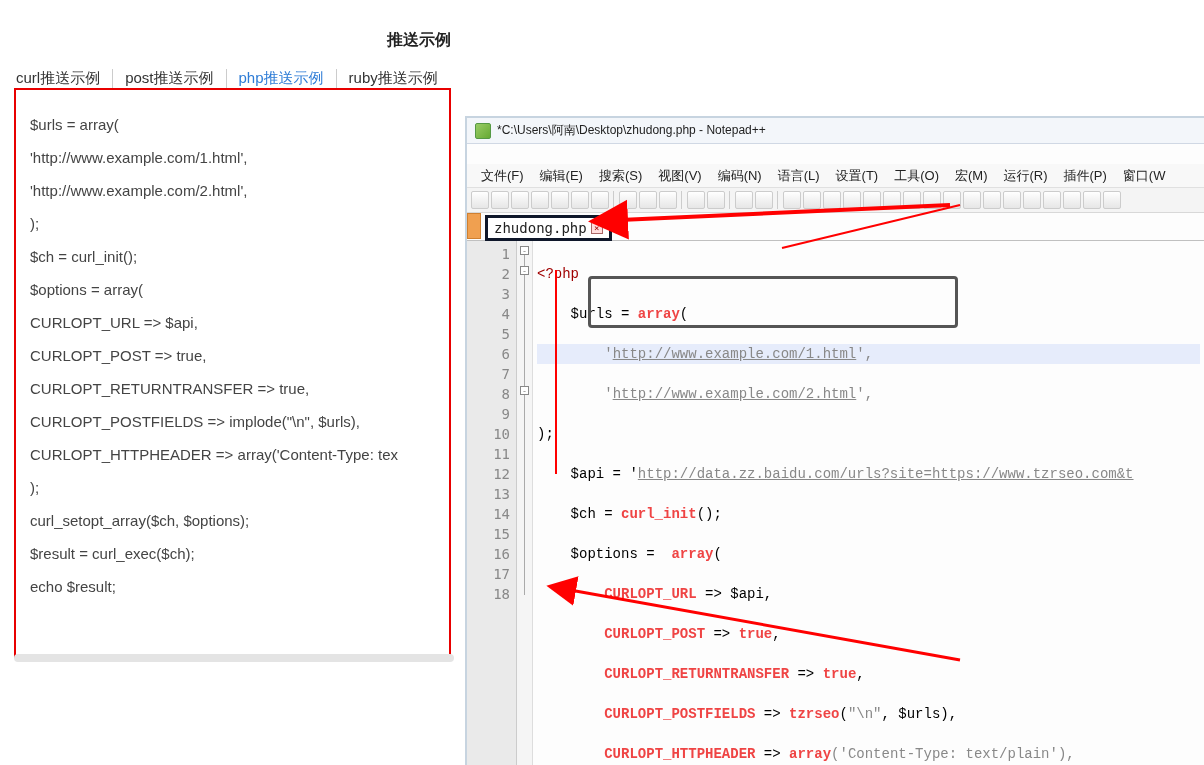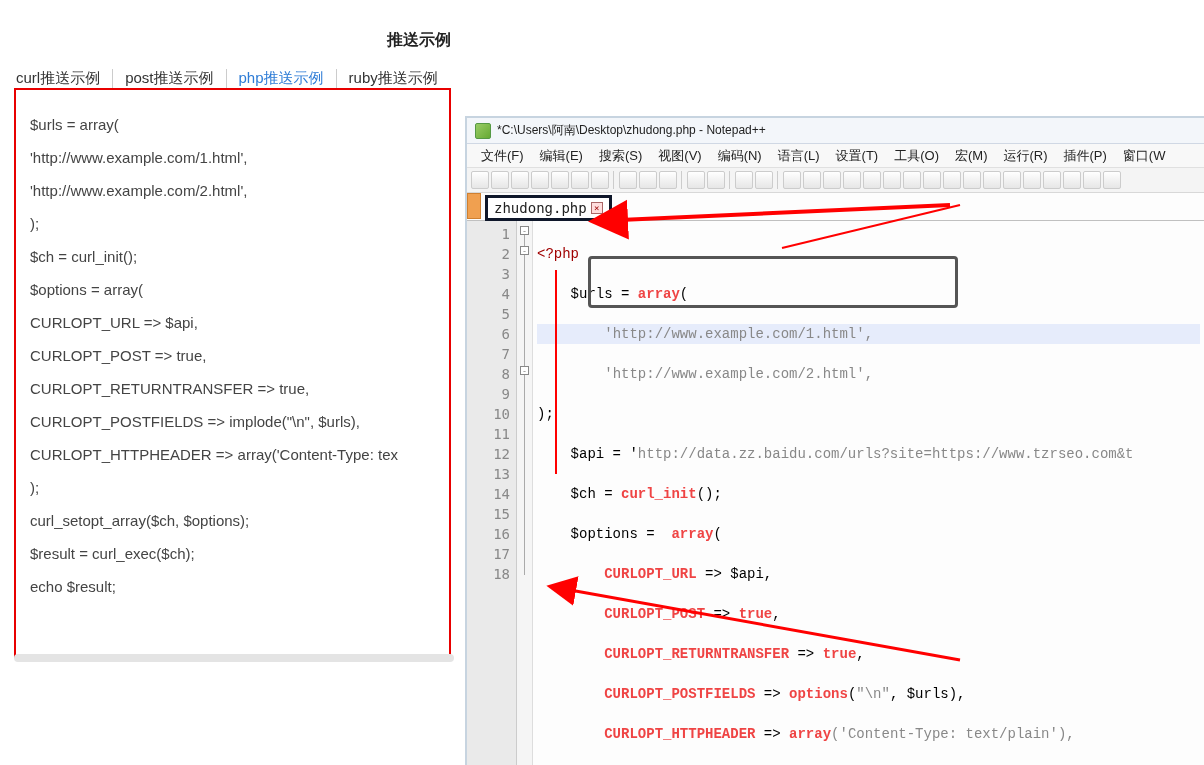--- a/index.html
+++ b/index.html
@@ -10,39 +10,39 @@
   .tab { font-size: 15px; color: #333; padding: 0 12px; border-right: 1px solid #ccc; cursor: pointer; }
   .tab:last-child { border-right: none; }
   .tab:first-child { padding-left: 0; }
   .tab.active { color: #2e7cd6; }
   .code-box { border: 2px solid #e80000; padding: 18px 14px; font-family: Arial, sans-serif; font-size: 15px; color: #444; line-height: 2.2; min-height: 570px; }
   .scrollbar { position: absolute; left: 14px; bottom: 6px; width: 440px; height: 8px; background: #e4e4e4; border-radius: 4px; }
 
   .npp-window { position: absolute; left: 465px; top: 116px; right: 0; bottom: 0; border-top: 2px solid #c7d4e0; border-left: 2px solid #c7d4e0; background: #fdfdfd; }
   .npp-titlebar { display: flex; align-items: center; gap: 6px; padding: 4px 8px; background: #f3f6fa; border-bottom: 1px solid #d0d8e4; font-size: 12px; color: #222; }
   .npp-icon { width: 16px; height: 16px; background: linear-gradient(135deg,#9c6,#6a3); border: 1px solid #594; border-radius: 2px; }
-  .npp-menubar { display: flex; padding: 2px 6px; background: #f8f8f8; border-bottom: 1px solid #e0e0e0; font-size: 13px; color: #222; height:24px;align-items:center;}
+  .npp-menubar { display: flex; padding: 2px 6px; background: #f8f8f8; border-bottom: 1px solid #e0e0e0; font-size: 13px; color: #222; height:24px;align-items:center;margin-top:20px;}
   .menu-item { padding: 1px 8px; cursor: pointer; white-space:nowrap;}
   .npp-toolbar { display: flex; padding: 3px 4px; background: #f4f4f4; border-bottom: 1px solid #d8d8d8; gap: 2px; flex-wrap:nowrap; overflow:hidden;}
   .tb-btn { width: 18px; height: 18px; border: 1px solid #ccc; border-radius: 2px; background: linear-gradient(#fff,#e6e6e6); cursor:pointer; flex-shrink:0;}
   .tb-sep { width:2px; background:transparent; border-left:1px solid #ccc; margin:0 2px; height:18px;}
   .tab-row { position: relative; height: 28px; border-bottom: 1px solid #c0c0c0;}
   .file-tab { position: absolute; left: 18px; top: 2px; border: 3px solid #0f172a; background: #fff; padding: 2px 6px; font-size: 14px; font-family: "SimSun", monospace; color: #222; display: flex; align-items: center; gap: 4px; }
   .close-x { width: 12px; height:12px; border:1px solid #a66; background:#fdd; color:#900;font-size:9px;line-height:10px;text-align:center;}
   .left-strip { position:absolute; left:0; top:0; width:14px; height:26px; background:#f0a050; border:1px solid #d08030;}
   .editor { display: flex; height: calc(100% - 80px); }
   .gutter { width: 50px; background: #eaeaea; border-right: 1px solid #ccc; text-align: right; padding: 3px 6px 0 0; font-family: "Consolas", monospace; font-size: 14px; color: #888; line-height: 20px; }
   .fold-col { width: 16px; background: #f5f5f5; border-right: 1px solid #ddd; position: relative; }
   .fold-mark { position:absolute; left:3px; width:9px; height:9px; border:1px solid #888; background:#fff; font-size:9px; line-height:8px; text-align:center; color:#888;}
   .fold-line { position:absolute; left:7px; width:1px; background:#aaa; }
   .code-area { flex: 1; font-family: "Consolas","Courier New",monospace; font-size: 14px; line-height: 20px; padding: 3px 4px 0 4px; white-space: pre; color: #000; position: relative; }
   .s-tag { color:#a00000; }
   .s-key { color:#ef4444; font-weight: bold; }
   .s-str { color:#888888; }
-  .s-link { color:#888888; }
+  .s-link { color:#888888; text-decoration: underline; }
   .s-var { color:#000; }
   .hl-line { background:#e6ecfb; }
   .url-frame { position:absolute; border:3px solid #555; border-radius:4px; pointer-events:none; }
   svg.arrow { position:absolute; pointer-events:none; overflow:visible;}
 </style>
 </head>
 <body>
 
 <div class="left-panel">
   <div class="title">推送示例</div>
@@ -167,21 +167,21 @@
 <div>    <span class="s-var">$urls</span><span> = </span><span class="s-key">array</span><span>(</span></div>
 <div class="hl-line"><span class="s-str">        '</span><span class="s-link">http://www.example.com/1.html</span><span class="s-str">',</span></div>
 <div><span class="s-str">        '</span><span class="s-link">http://www.example.com/2.html</span><span class="s-str">',</span></div>
 <div><span>);</span></div>
 <div><span class="s-var">    $api = '</span><span class="s-link">http://data.zz.baidu.com/urls?site=https://www.tzrseo.com&amp;t</span><span class="s-str"></span></div>
 <div><span class="s-var">    $ch = </span><span class="s-key">curl_init</span><span>();</span></div>
 <div><span class="s-var">    $options =  </span><span class="s-key">array</span><span>(</span></div>
 <div><span>        </span><span class="s-key">CURLOPT_URL</span><span class="s-var"> =&gt; $api,</span></div>
 <div><span>        </span><span class="s-key">CURLOPT_POST</span><span> =&gt; </span><span class="s-key">true</span><span>,</span></div>
 <div><span>        </span><span class="s-key">CURLOPT_RETURNTRANSFER</span><span> =&gt; </span><span class="s-key">true</span><span>,</span></div>
-<div><span>        </span><span class="s-key">CURLOPT_POSTFIELDS</span><span> =&gt; </span><span class="s-key">options</span><span>(</span><span class="s-str">"\n"</span><span class="s-var">, $urls),</span></div>
+<div><span>        </span><span class="s-key">CURLOPT_POSTFIELDS</span><span> =&gt; </span><span class="s-key">tzrseo</span><span>(</span><span class="s-str">"\n"</span><span class="s-var">, $urls),</span></div>
 <div><span>        </span><span class="s-key">CURLOPT_HTTPHEADER</span><span> =&gt; </span><span class="s-key">array</span><span class="s-str">('Content-Type: text/plain'),</span></div>
 
 
 
 
 
       <div class="url-frame" style="left:55px; top:35px; width:370px; height:52px;"></div>
     </div>
   </div>
 </div>

